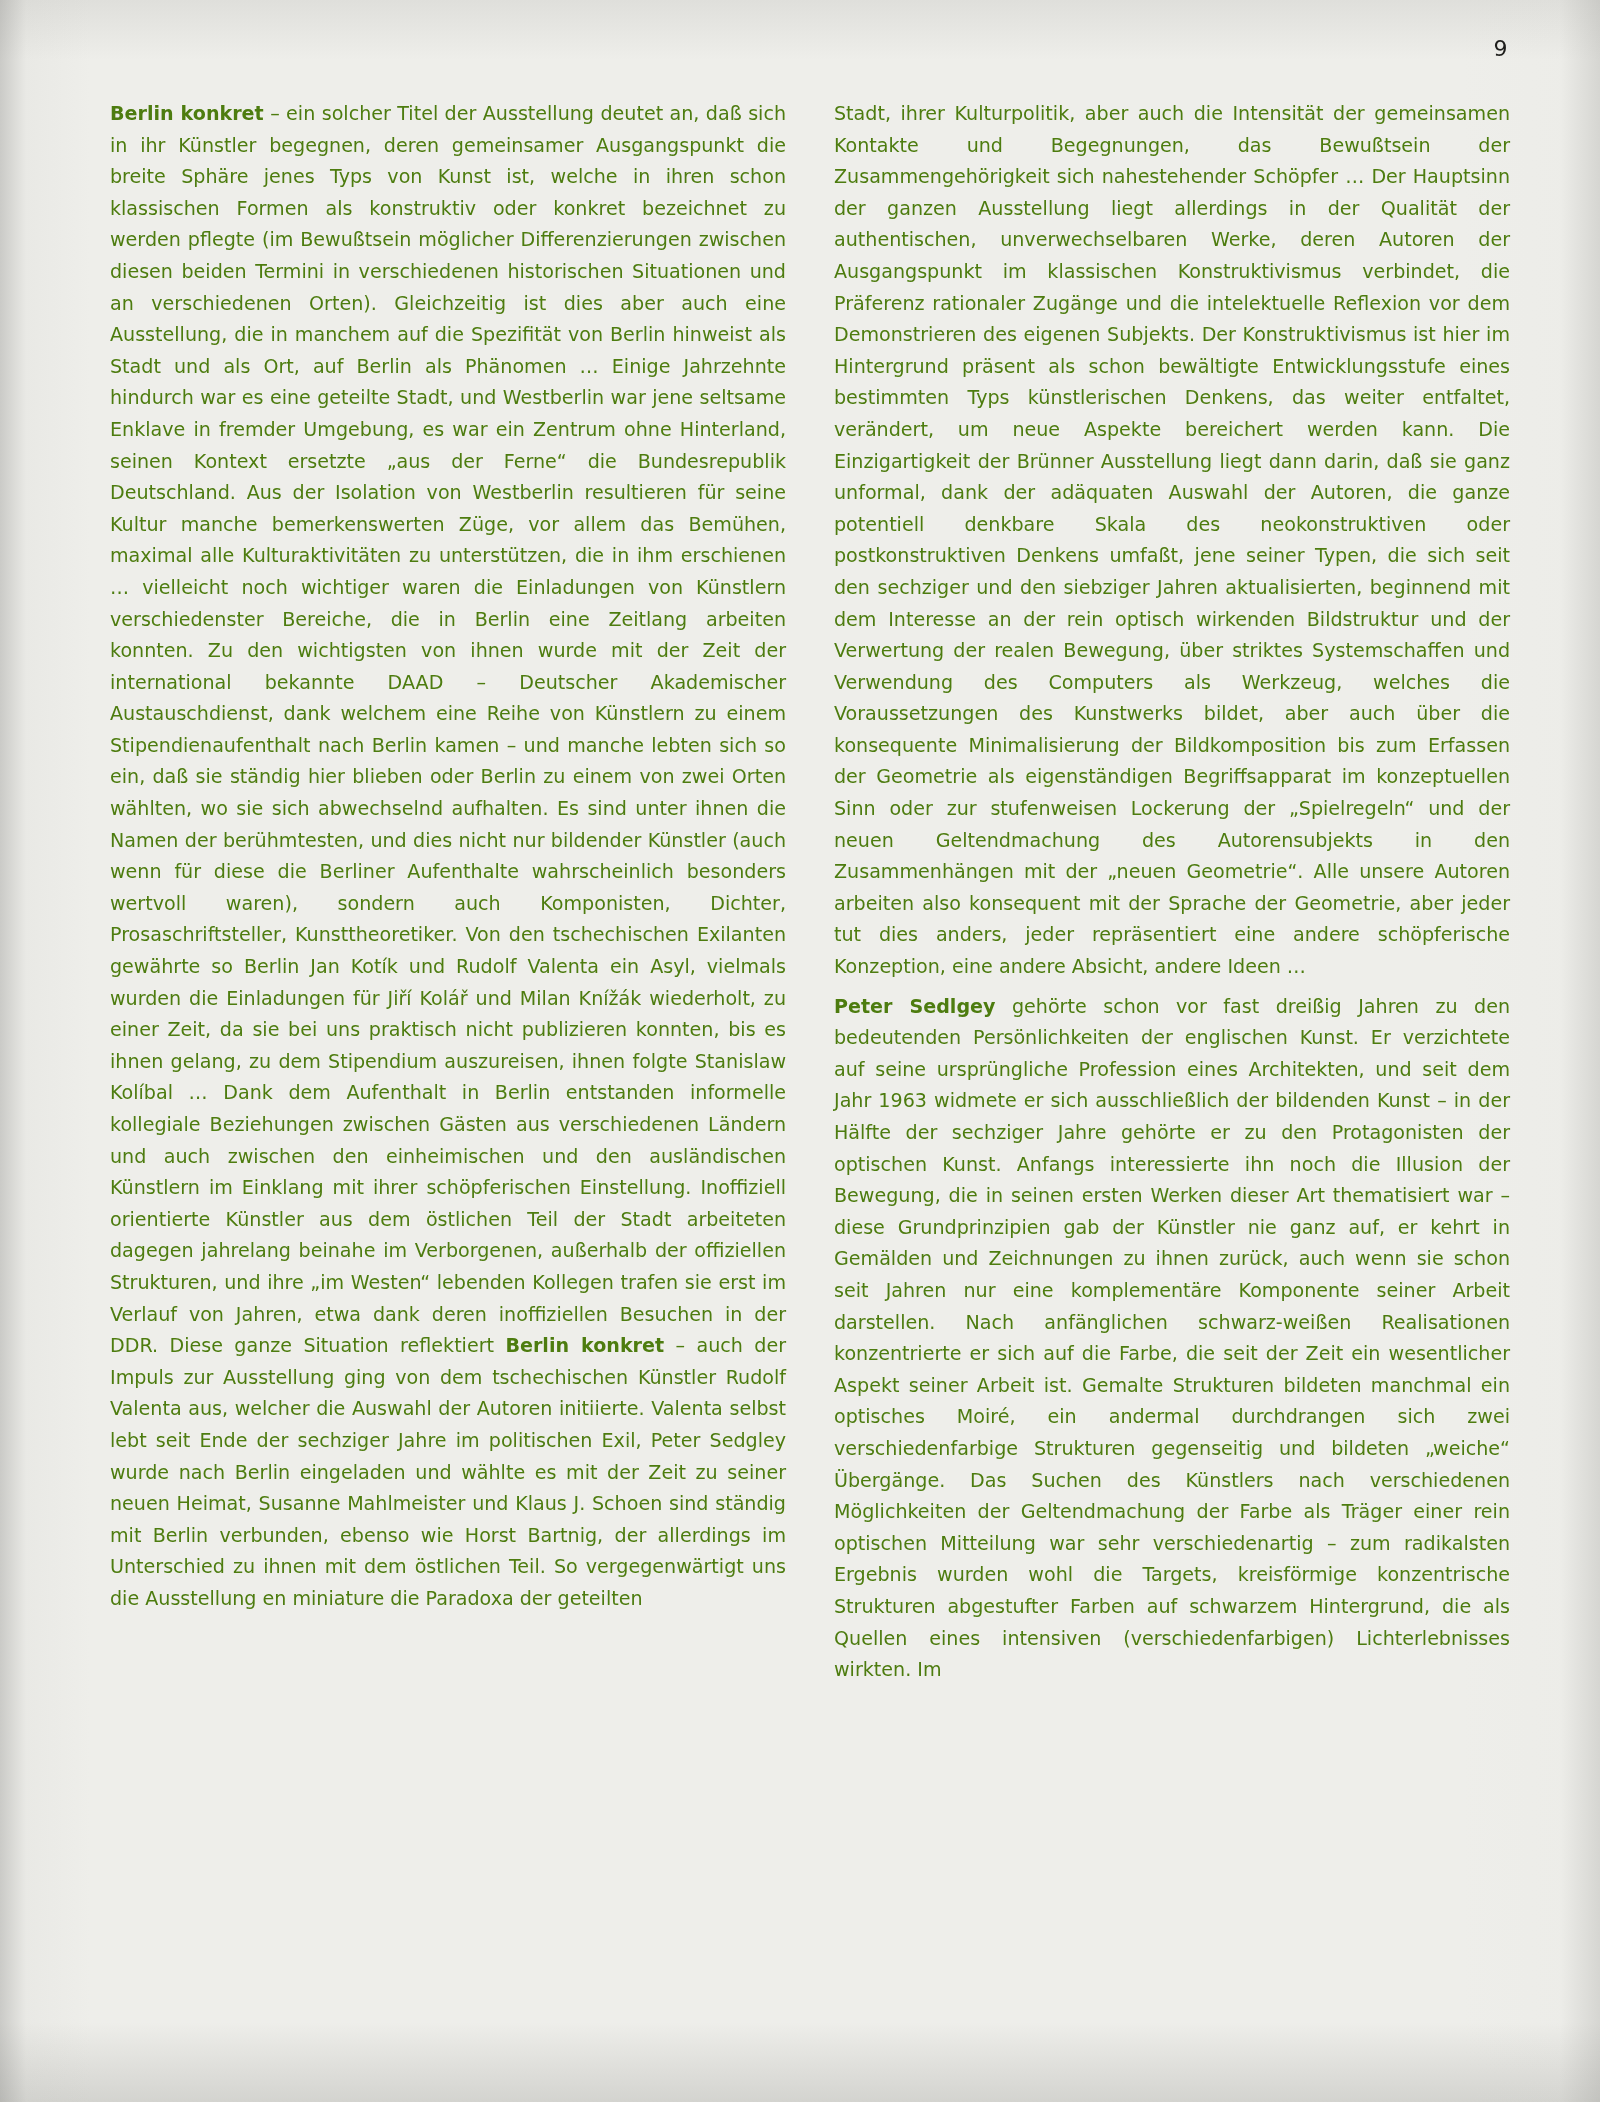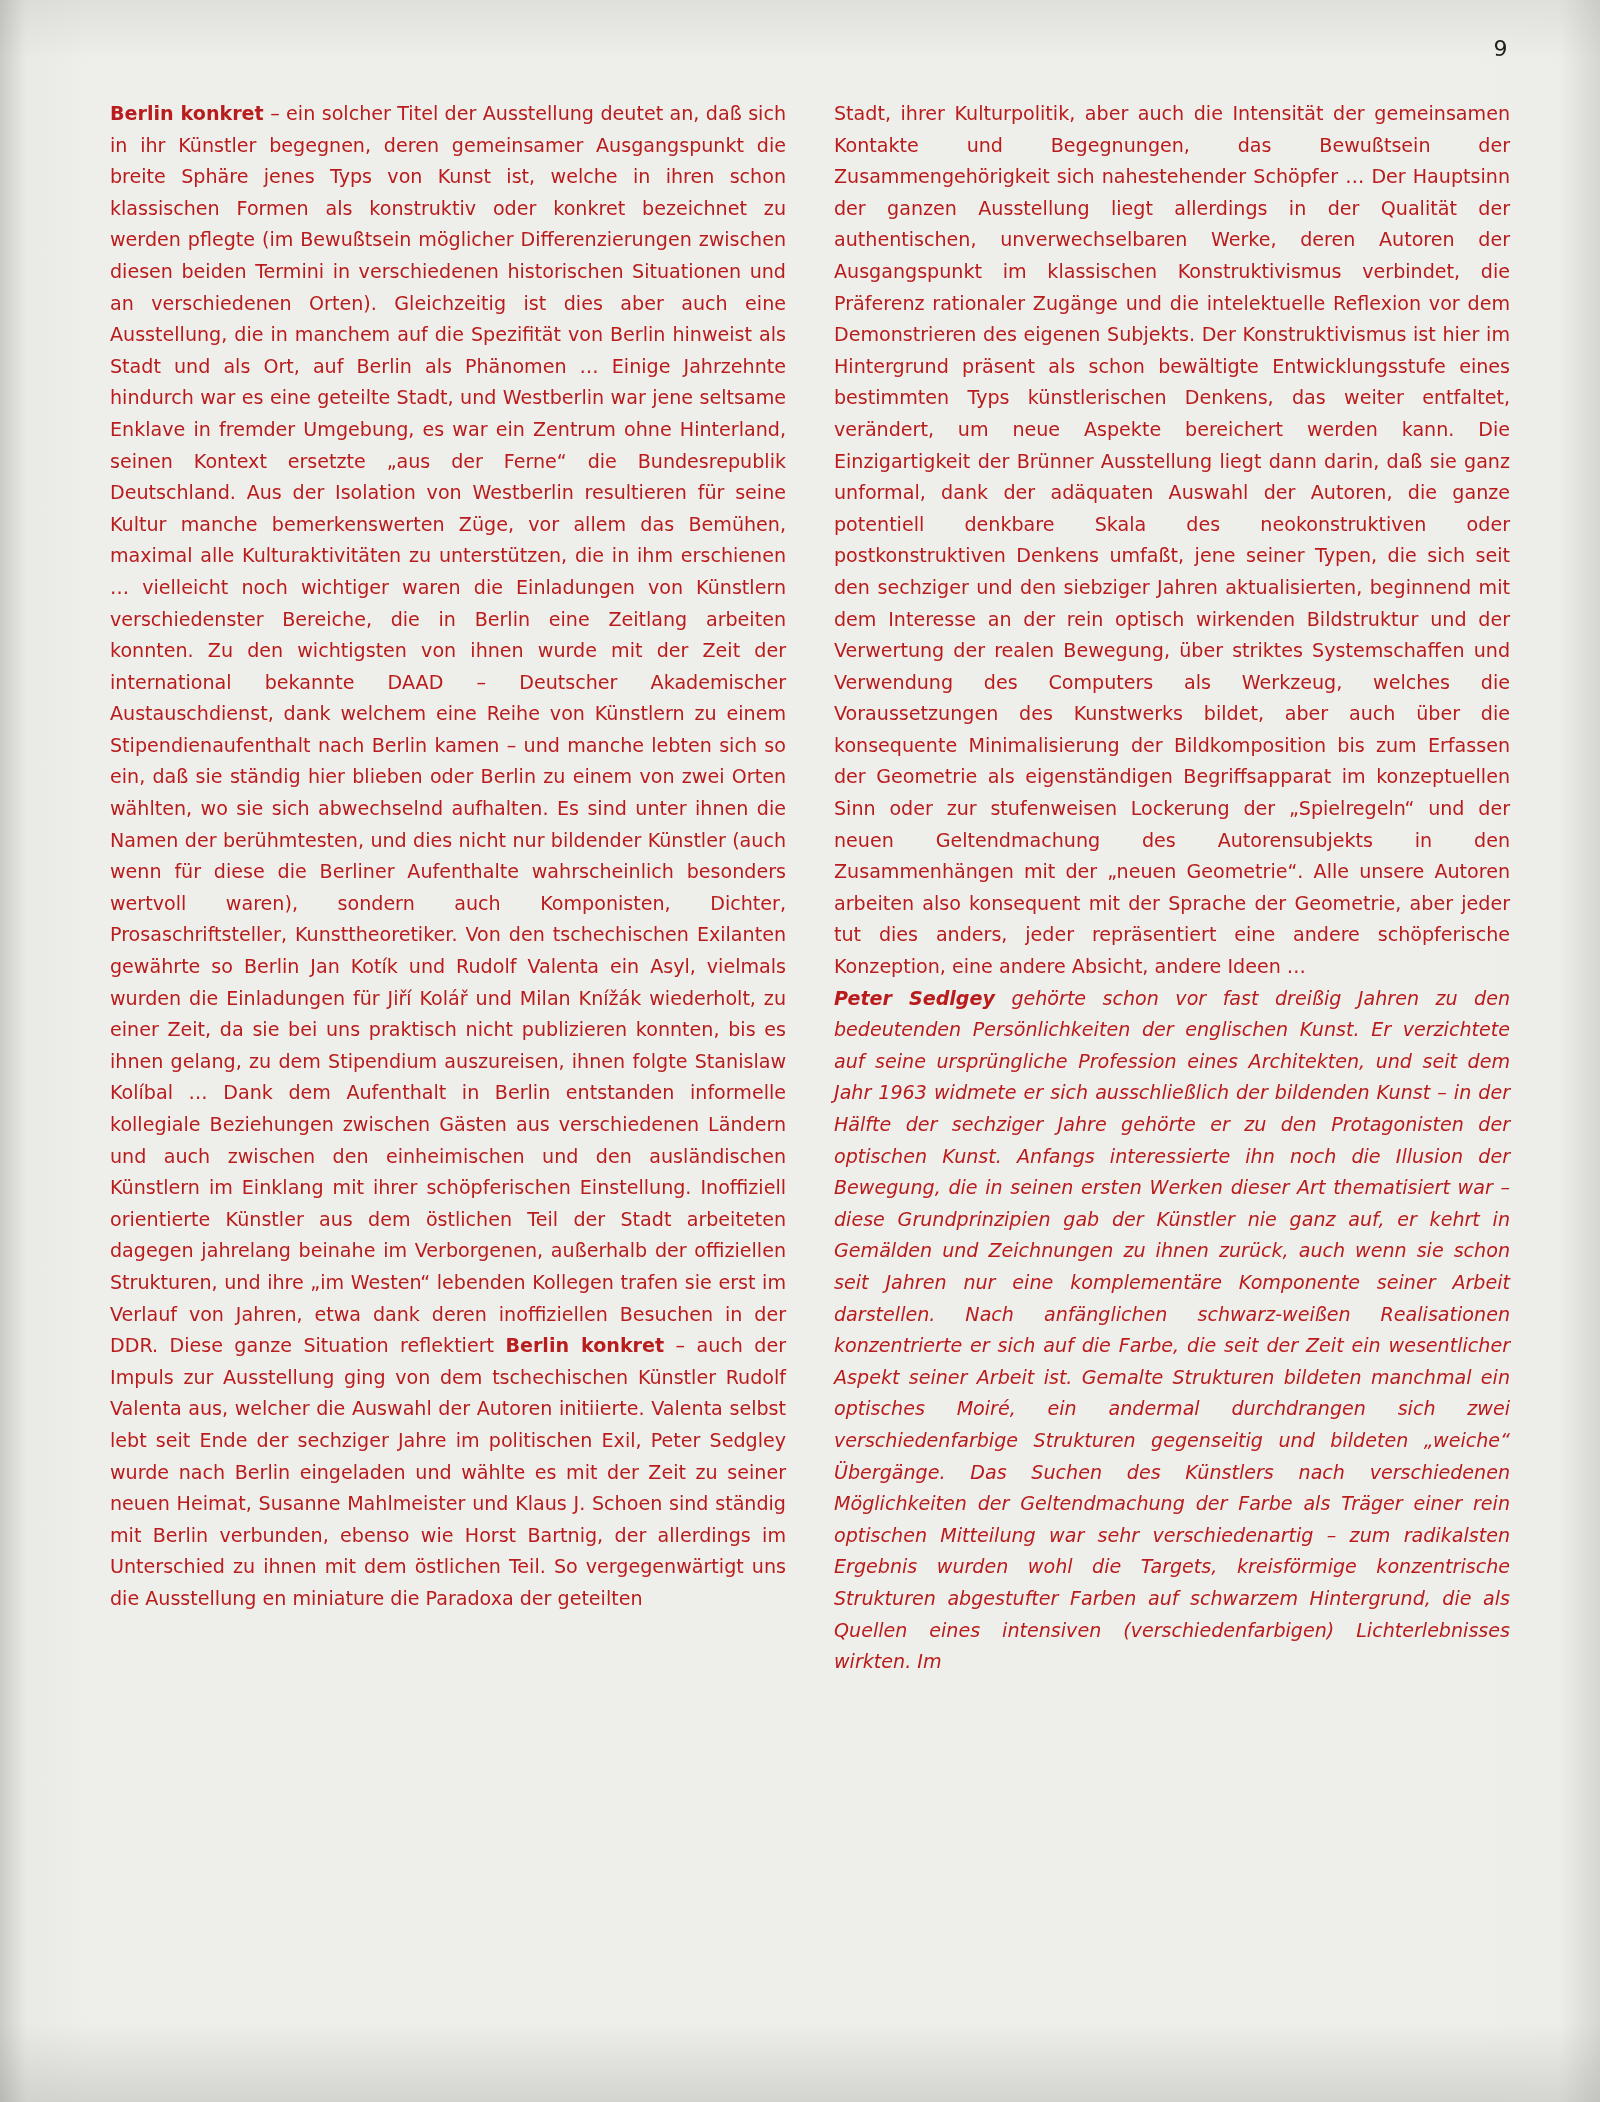--- a/index.html
+++ b/index.html
@@ -60,28 +60,27 @@
   .column {
     width: 676px;
   }
 
   .para {
     margin: 0;
     text-align: justify;
     text-justify: inter-word;
     font-size: 19.1px;
     line-height: 31.6px;
-    color: #b91c1c;
+    color: #4d7c0f;
     hyphens: manual;
     font-family: "DejaVu Sans", sans-serif;
   }
 
   .para + .para {
-    margin-top: 0px;
-    font-style: italic;
+    margin-top: 8px;
   }
 
   .bold {
     font-weight: bold;
   }
 
   
   .inline {
     display: inline;
   }

